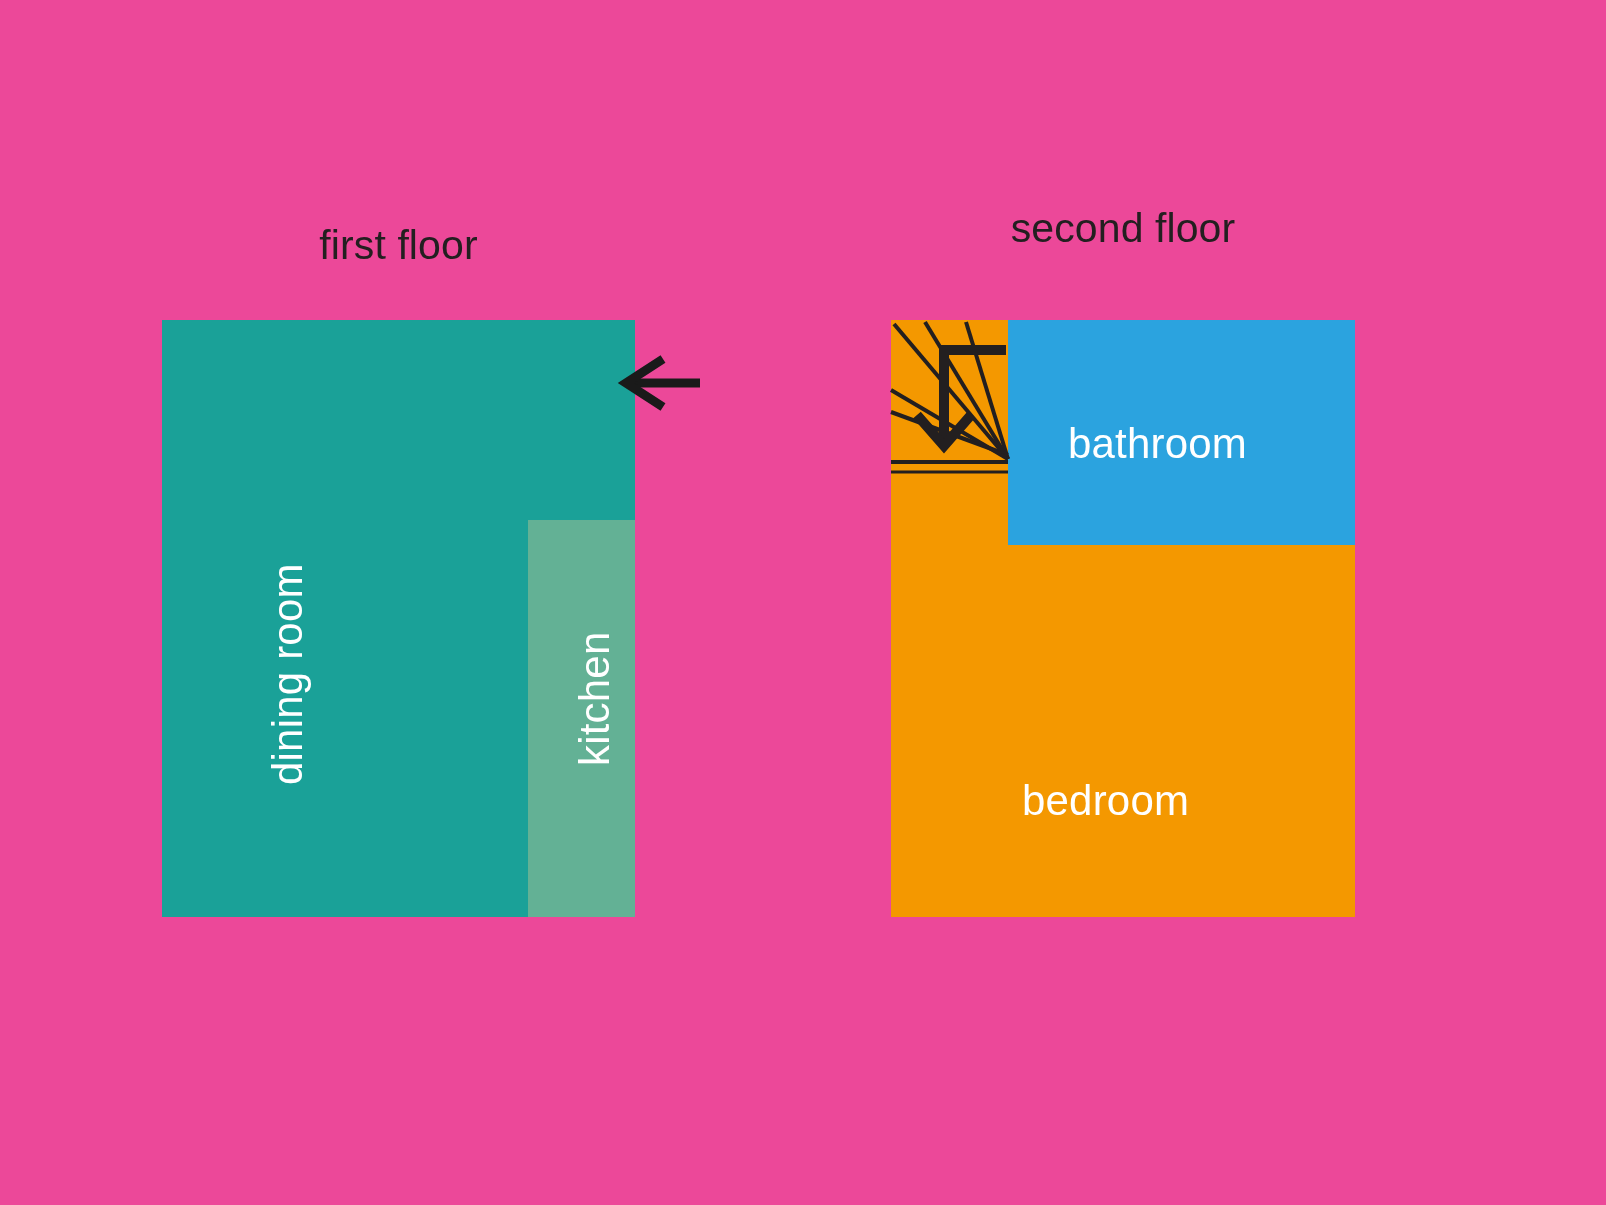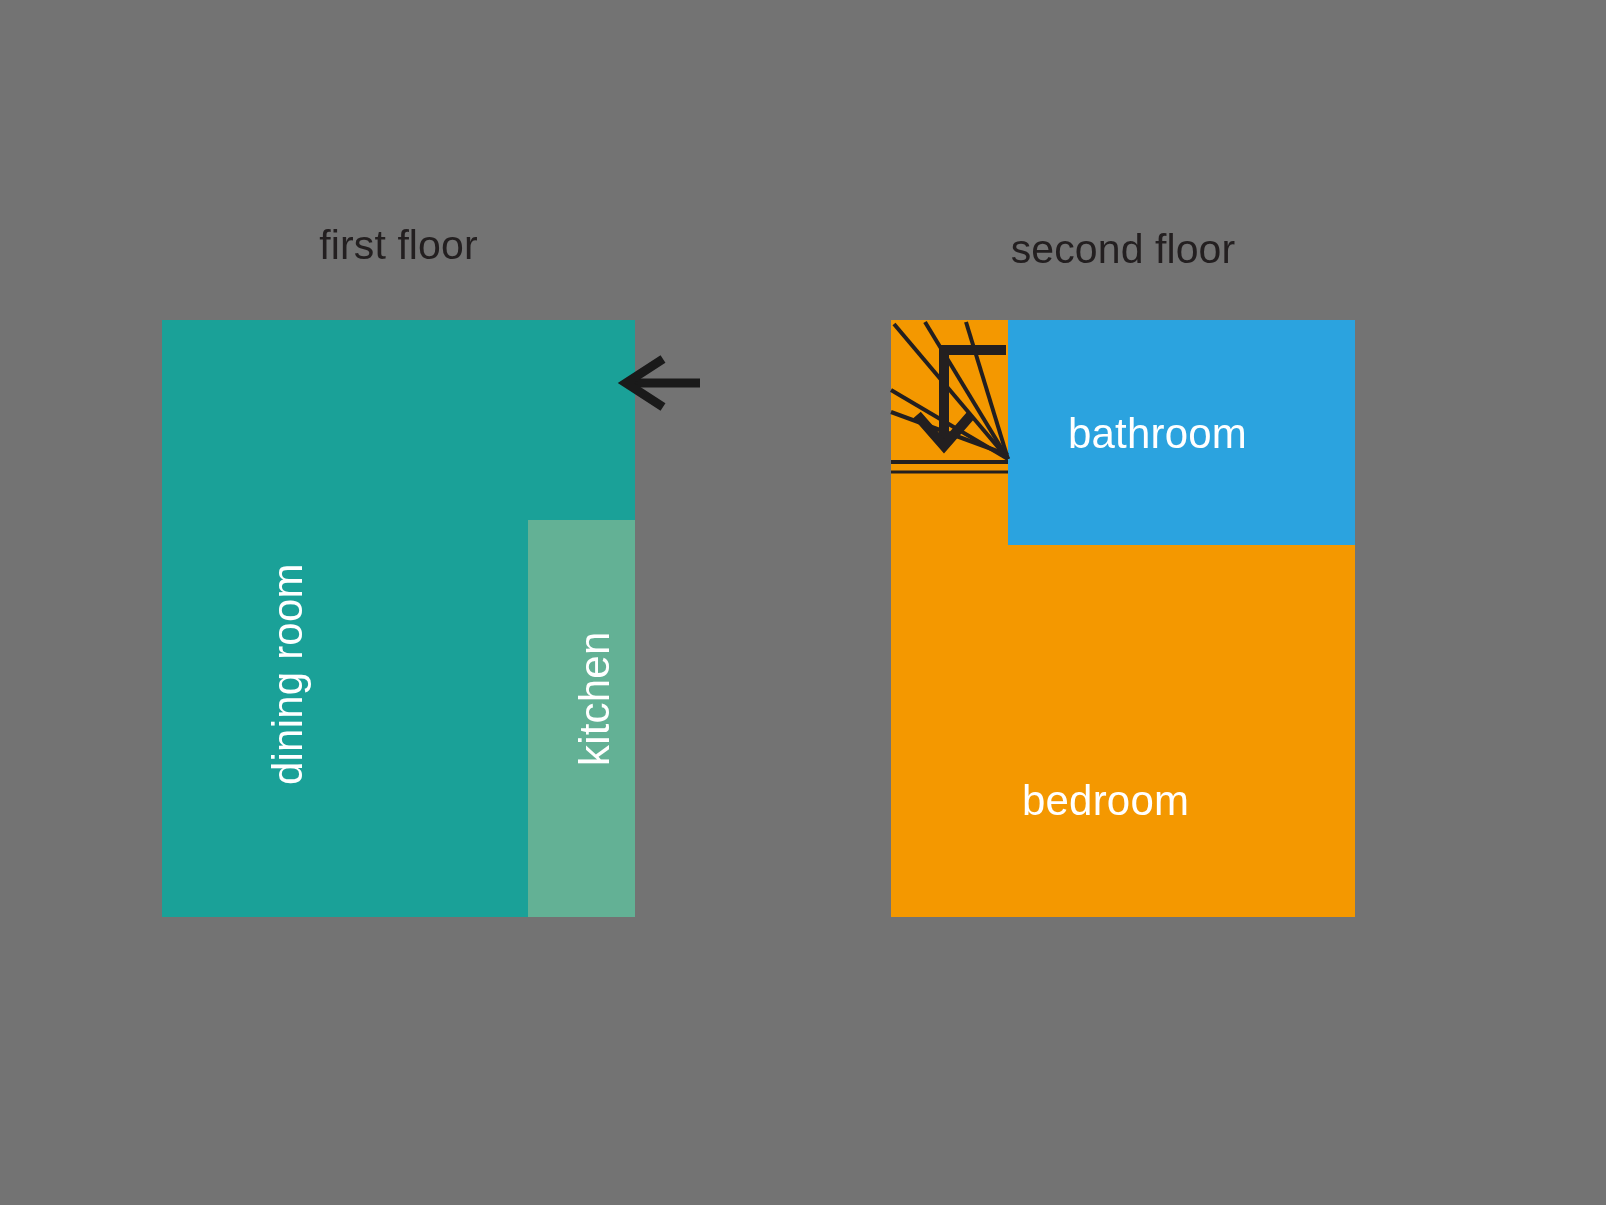--- a/index.html
+++ b/index.html
@@ -12,33 +12,33 @@
     height: 1205px;
     font-family: "Liberation Sans", sans-serif;
     overflow: hidden;
     position: relative;
   }
   #stage {
     position: absolute;
     left: 0; top: 0;
     width: 1606px;
     height: 1205px;
-    background: #737373;
+    background: #ec4899;
   }
   .floor-title {
     position: absolute;
     font-size: 41px;
     font-weight: 400;
     color: #231f20;
     letter-spacing: 0.1px;
     white-space: nowrap;
     text-align: center;
   }
   #title-first  { left: 162px; top: 222px; width: 473px; }
-  #title-second { left: 891px; top: 226px; width: 464px; }
+  #title-second { left: 891px; top: 205px; width: 464px; }
 
   .room {
     position: absolute;
     box-sizing: border-box;
   }
   .room-label {
     position: absolute;
     color: #ffffff;
     font-size: 42px;
     font-weight: 400;
@@ -69,21 +69,21 @@
   
   #bedroom {
     left: 891px; top: 320px;
     width: 464px; height: 597px;
   }
   #bathroom {
     left: 1008px; top: 320px;
     width: 347px; height: 225px;
   }
   #bathroom-label {
-    left: 1068px; top: 410px;
+    left: 1068px; top: 420px;
   }
   #bedroom-label {
     left: 1022px; top: 777px;
   }
 
   
   .overlay {
     position: absolute;
     left: 0; top: 0;
     width: 1606px;

